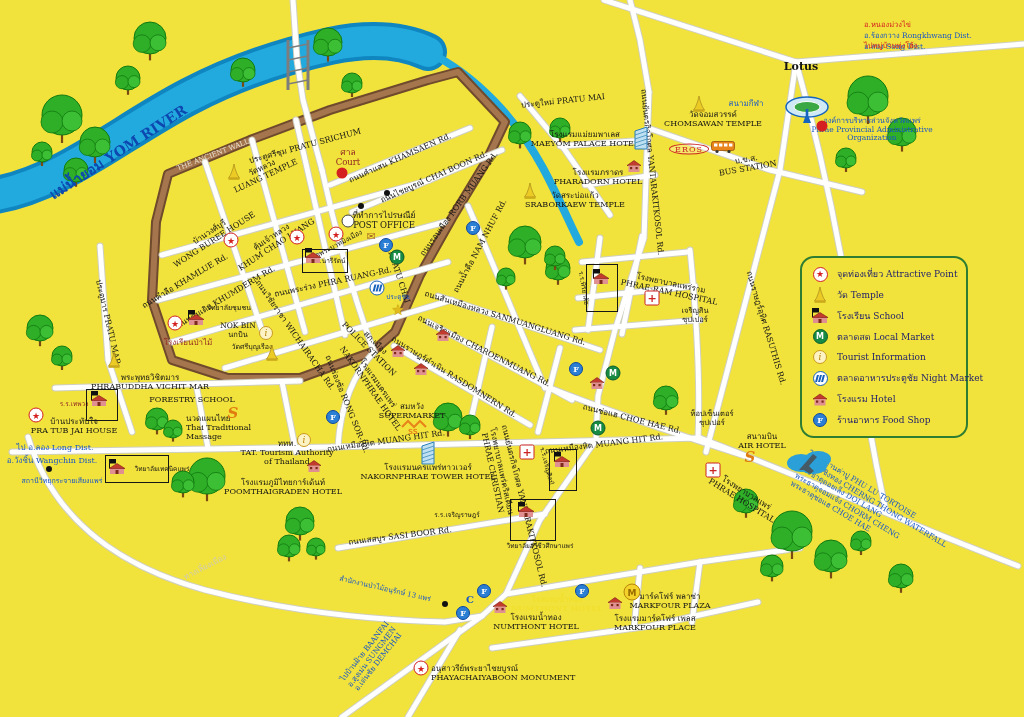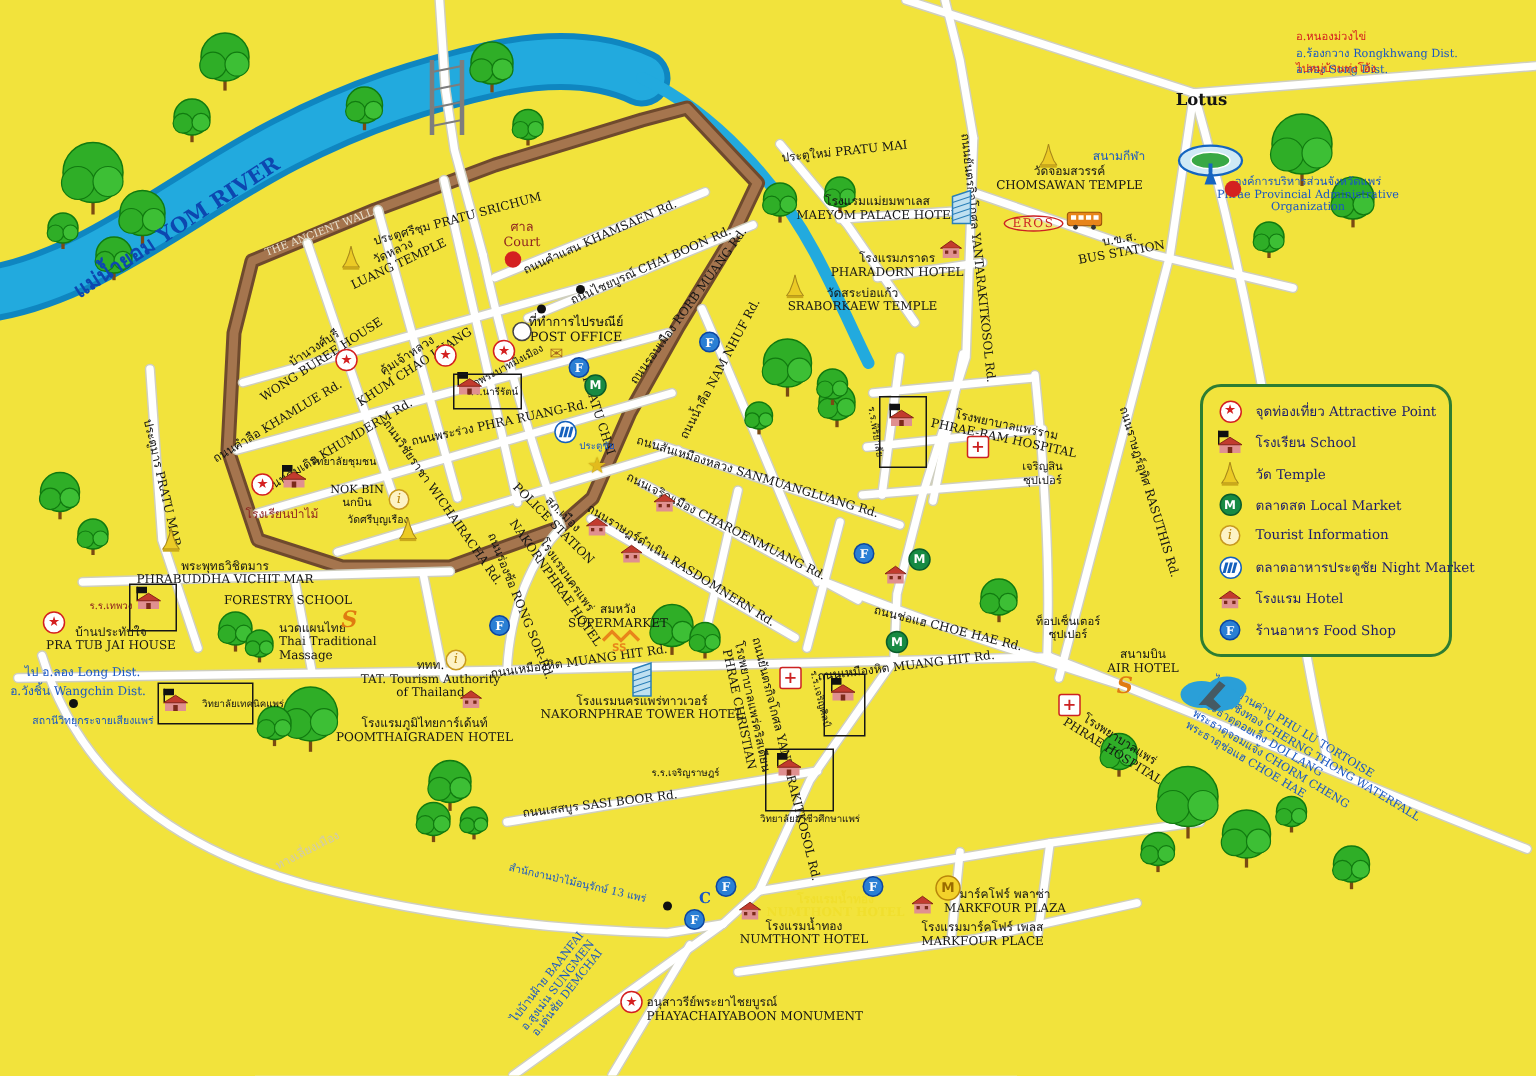--- a/index.html
+++ b/index.html
@@ -748,38 +748,38 @@
     </div>
   <div id="legend">
       <div class="lg-row">
         <span class="lg-ic">
           <span class="cstar">★</span>
         </span>
         <span class="lg-tx">จุดท่องเที่ยว  Attractive Point</span>
       </div>
       <div class="lg-row">
         <span class="lg-ic">
+          <svg width="12" height="16" viewBox="0 0 12 16">
+            <path d="M6 0 L7.2 5 L9.5 11 L11.5 14 L0.5 14 L2.5 11 L4.8 5 Z" fill="#eccb25" stroke="#a8881a" stroke-width="0.7"></path>
+            <rect x="0.5" y="14" width="11" height="1.8" fill="#caa91a"></rect>
+          </svg>
+        </span>
+        <span class="lg-tx">วัด  Temple</span>
+      </div>
+      <div class="lg-row">
+        <span class="lg-ic">
           <svg width="18" height="16" viewBox="0 0 18 16">
             <rect x="1" y="0" width="7" height="4.5" fill="#111"></rect>
             <rect x="1" y="0" width="1" height="9" fill="#111"></rect>
             <rect x="2" y="9" width="14" height="6" fill="#e09090"></rect>
             <path d="M1 9.5 L9 4.5 L17 9.5 Z" fill="#c23b2e" stroke="#7c1d12" stroke-width="0.6"></path>
             <rect x="7.5" y="11" width="3" height="4" fill="#7c2a1a"></rect>
           </svg>
         </span>
         <span class="lg-tx">โรงเรียน  School</span>
-      </div>
-      <div class="lg-row">
-        <span class="lg-ic">
-          <svg width="12" height="16" viewBox="0 0 12 16">
-            <path d="M6 0 L7.2 5 L9.5 11 L11.5 14 L0.5 14 L2.5 11 L4.8 5 Z" fill="#eccb25" stroke="#a8881a" stroke-width="0.7"></path>
-            <rect x="0.5" y="14" width="11" height="1.8" fill="#caa91a"></rect>
-          </svg>
-        </span>
-        <span class="lg-tx">วัด  Temple</span>
       </div>
       <div class="lg-row">
         <span class="lg-ic">
           <span class="cmarket">M</span>
         </span>
         <span class="lg-tx">ตลาดสด  Local Market</span>
       </div>
       <div class="lg-row">
         <span class="lg-ic">
           <span class="cinfo">i</span>

